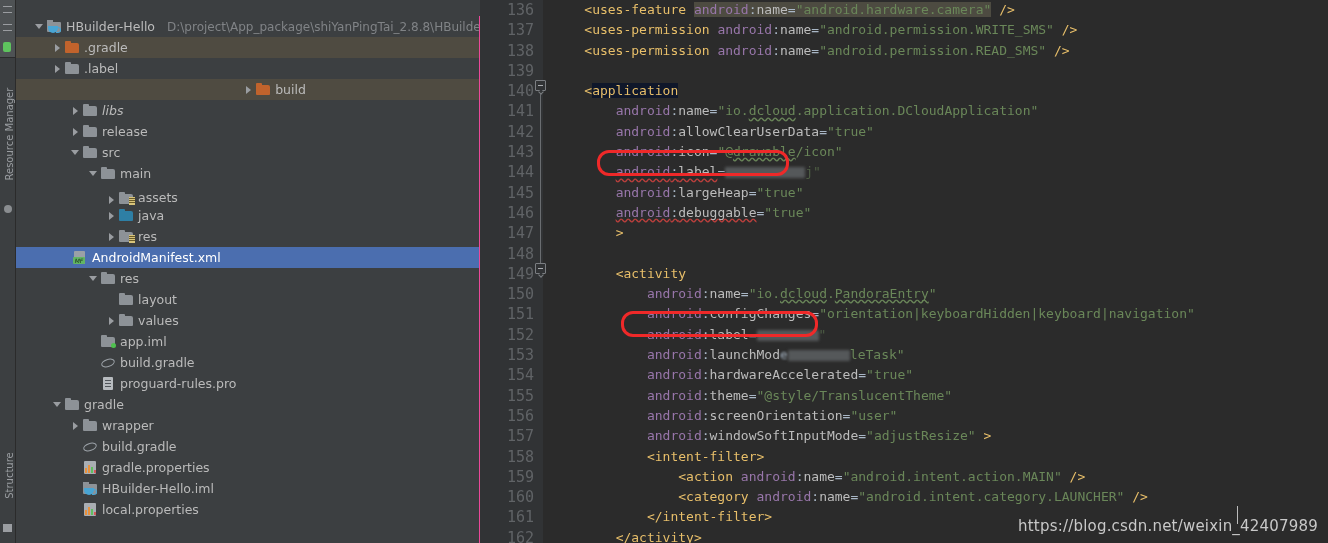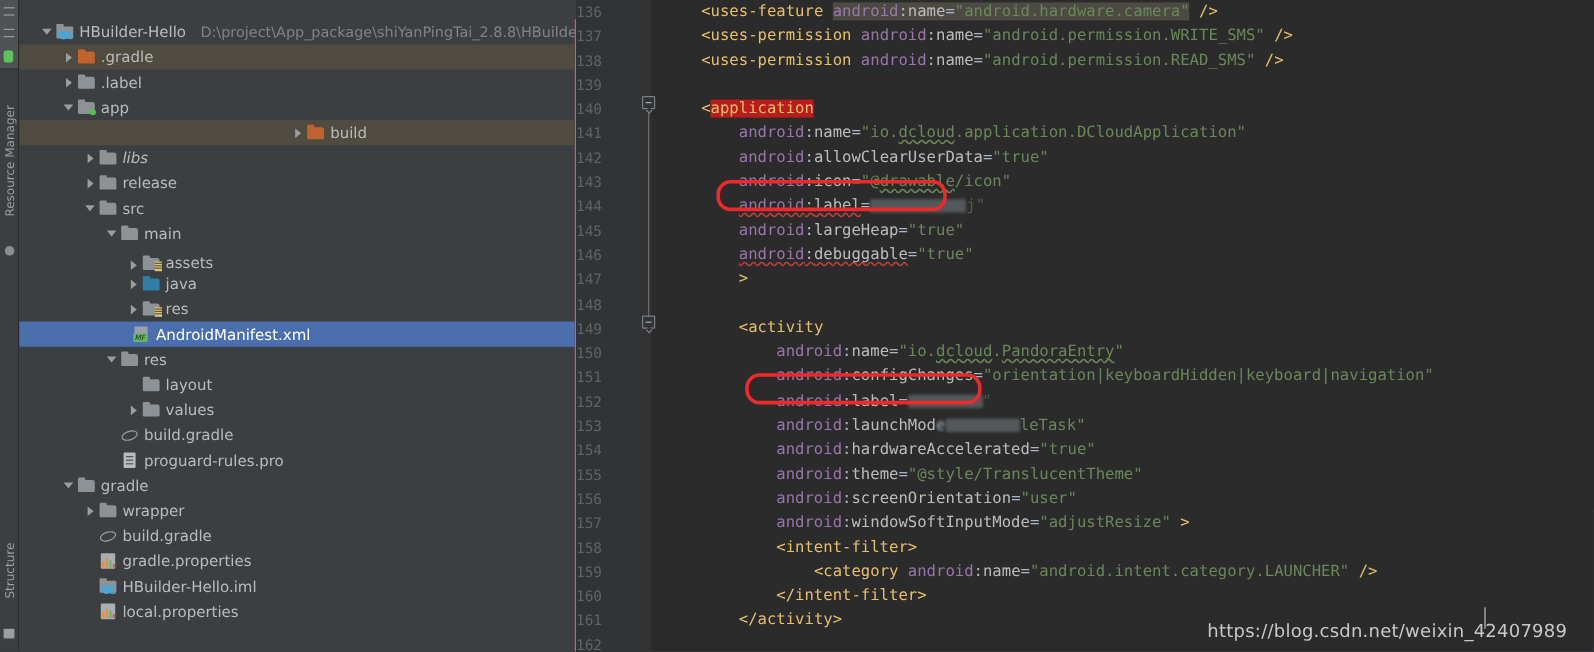--- a/index.html
+++ b/index.html
@@ -305,23 +305,24 @@
   .gutter {
     width: 63px;
     flex: 0 0 63px;
     background: #313335;
     position: relative;
     padding-top: 0px;
   }
   .gutter .ln {
     height: 20.3px;
     line-height: 20.3px;
+    text-align: right;
     padding-right: 9px;
     font-family: "DejaVu Sans Mono", monospace;
-    font-size: 12px;
+    font-size: 15px;
     color: #606366;
   }
   .foldbar {
     position: absolute;
     left: 54px;
     top: 0;
     width: 14px;
     height: 543px;
     z-index: 4;
   }
@@ -369,21 +370,21 @@
     line-height: 20.3px;
     font-family: "DejaVu Sans Mono", monospace;
     font-size: 13px;
     white-space: pre;
     color: #a9b7c6;
   }
   .tag      { color: #e8bf6a; }
   .attr     { color: #9876aa; }
   .attrname { color: #bcbcbc; }
   .str      { color: #6a8759; }
-  .hl-ident  { background: #b91c1c; }
+  .hl-ident  { background: #0f172a; }
   .hl-gray   { background: #4d4b41; }
 
   .squiggle {
     text-decoration: underline;
     text-decoration-style: wavy;
     text-decoration-color: #6a8759;
     text-decoration-skip-ink: none;
   }
   .squiggle-red {
     text-decoration: underline;
@@ -405,21 +406,21 @@
   .redbox {
     position: absolute;
     border: 3px solid #ef2929;
     border-radius: 12px;
     pointer-events: none;
     z-index: 12;
   }
 
   .watermark {
     position: absolute;
-    right: 22px;
+    right: 10px;
     bottom: 8px;
     font-size: 15px;
     color: #c8c8c8;
     font-family: "DejaVu Sans", sans-serif;
     letter-spacing: 0.2px;
     z-index: 15;
     margin-left: 10px;
   }
 
   .caret {
@@ -459,27 +460,20 @@
       <div class="tree-row hl-brown" style="padding-left: 36px;">
         <span class="arrow right"></span>
         <span class="ficon folder folder-orange"></span>
         <span class="row-label">.gradle</span>
       </div>
       <div class="tree-row" style="padding-left: 36px;">
         <span class="arrow right"></span>
         <span class="ficon folder"></span>
         <span class="row-label">.label</span>
       </div>
-      <div class="tree-row" style="padding-left: 36px;">
-        <span class="arrow down"></span>
-        <span class="ficon folder dot-green">
-          <i class="dotm"></i>
-        </span>
-        <span class="row-label">app</span>
-      </div>
       <div class="tree-row hl-brown" style="padding-left: 54px; justify-content: center;">
         <span class="arrow right"></span>
         <span class="ficon folder folder-orange"></span>
         <span class="row-label">build</span>
       </div>
       <div class="tree-row" style="padding-left: 54px; font-style: italic;">
         <span class="arrow right"></span>
         <span class="ficon folder"></span>
         <span class="row-label">libs</span>
       </div>
@@ -510,21 +504,21 @@
         <span class="ficon folder folder-blue"></span>
         <span class="row-label">java</span>
       </div>
       <div class="tree-row" style="padding-left: 90px;">
         <span class="arrow right"></span>
         <span class="ficon folder lines">
           <i class="lns"></i>
         </span>
         <span class="row-label">res</span>
       </div>
-      <div class="tree-row hl-blue" style="padding-left: 82px;">
+      <div class="tree-row hl-blue" style="padding-left: 44px;">
         <span class="arrow none"></span>
         <span class="ficon file-mf">
           <i class="sheet"></i>
           <i class="badge">MF</i>
         </span>
         <span class="row-label">AndroidManifest.xml</span>
       </div>
       <div class="tree-row" style="padding-left: 72px;">
         <span class="arrow down"></span>
         <span class="ficon folder"></span>
@@ -532,20 +526,27 @@
       </div>
       <div class="tree-row" style="padding-left: 90px; text-align: center;">
         <span class="arrow none"></span>
         <span class="ficon folder"></span>
         <span class="row-label">layout</span>
       </div>
       <div class="tree-row" style="padding-left: 90px;">
         <span class="arrow right"></span>
         <span class="ficon folder"></span>
         <span class="row-label">values</span>
+      </div>
+      <div class="tree-row" style="padding-left: 72px;">
+        <span class="arrow none"></span>
+        <span class="ficon folder dot-green">
+          <i class="dotm"></i>
+        </span>
+        <span class="row-label">app.iml</span>
       </div>
       <div class="tree-row" style="padding-left: 72px;">
         <span class="arrow none"></span>
         <span class="ficon file-gradle">
           <i class="el"></i>
         </span>
         <span class="row-label">build.gradle</span>
       </div>
       <div class="tree-row" style="padding-left: 72px;">
         <span class="arrow none"></span>
@@ -658,20 +659,21 @@
         <div class="cline">        <span class="tag">&lt;activity</span></div>
         <div class="cline">            <span class="attr">android</span>:<span class="attrname">name</span>=<span class="str">"io.<span class="squiggle">dcloud</span>.<span class="squiggle">PandoraEntry</span>"</span></div>
         <div class="cline">            <span class="attr">android</span>:<span class="attrname">configChanges</span>=<span class="str">"orientation|keyboardHidden|keyboard|navigation"</span></div>
         <div class="cline">            <span class="attr">android</span>:<span class="attrname">label</span>=<span class="str"><span class="redact" style="width:62px;height:11px"></span><span style="opacity:.5">"</span></span></div>
         <div class="cline">            <span class="attr">android</span>:<span class="attrname">launchMod</span><span style="filter:blur(1.2px)">e</span><span class="redact" style="width:62px;height:11px"></span><span class="str">leTask"</span></div>
         <div class="cline">            <span class="attr">android</span>:<span class="attrname">hardwareAccelerated</span>=<span class="str">"true"</span></div>
         <div class="cline">            <span class="attr">android</span>:<span class="attrname">theme</span>=<span class="str">"@style/TranslucentTheme"</span></div>
         <div class="cline">            <span class="attr">android</span>:<span class="attrname">screenOrientation</span>=<span class="str">"user"</span></div>
         <div class="cline">            <span class="attr">android</span>:<span class="attrname">windowSoftInputMode</span>=<span class="str">"adjustResize"</span> <span class="tag">&gt;</span></div>
         <div class="cline">            <span class="tag">&lt;intent-filter&gt;</span></div>
+        <div class="cline">                <span class="tag">&lt;action</span> <span class="attr">android</span>:<span class="attrname">name</span>=<span class="str">"android.intent.action.MAIN"</span> <span class="tag">/&gt;</span></div>
         <div class="cline">                <span class="tag">&lt;category</span> <span class="attr">android</span>:<span class="attrname">name</span>=<span class="str">"android.intent.category.LAUNCHER"</span> <span class="tag">/&gt;</span></div>
         <div class="cline">            <span class="tag">&lt;/intent-filter&gt;</span></div>
         <div class="cline">        <span class="tag">&lt;/activity&gt;</span></div>
       </div>
 
     <div class="caret" style="left:757px; top:506px; height:18px;"></div>
     <div class="watermark">https://blog.csdn.net/weixin_42407989</div>
   </div>
 
   <div class="redbox" style="left:597px; top:150px; width:192px; height:26px;"></div>

